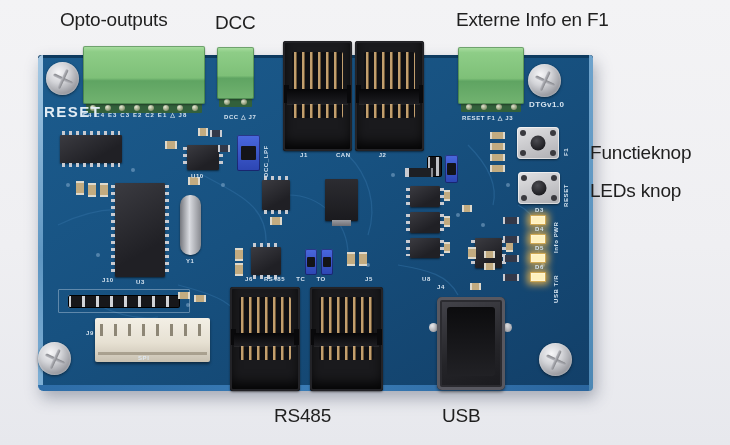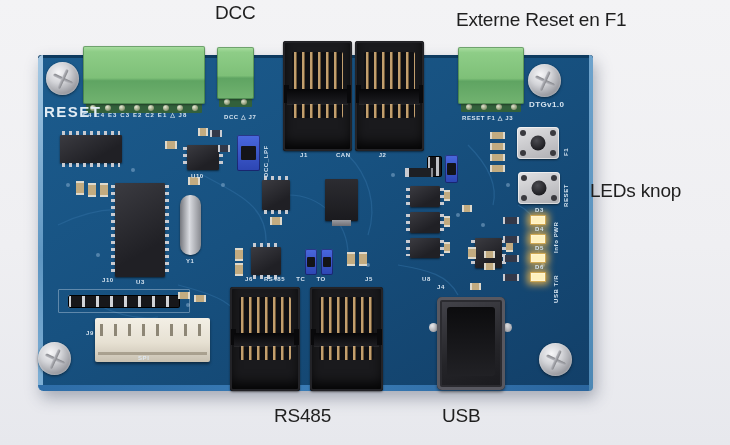--- a/index.html
+++ b/index.html
@@ -105,22 +105,24 @@
   .diode{position:absolute;background:#1d1f24;border-left:4px solid #c9cbd1;
        border-right:2px solid #8a8c92;z-index:6;}
   .led{position:absolute;background:#fff1bd;border-radius:1px;z-index:6;
        box-shadow:0 0 7px 3px rgba(255,190,70,.75),inset 0 0 2px #ffffff;border:1px solid #cfa853;}
 </style>
 </head>
 <body>
 
 <div class="stage">
 
-  <div class="ann" style="left:215px;top:2px">DCC</div>
-  <div class="ann" style="left:456px;top:9px">Externe Reset en F1</div>
+  <div class="ann" style="left:60px;top:9px">Opto-outputs</div>
+  <div class="ann" style="left:215px;top:12px">DCC</div>
+  <div class="ann" style="left:456px;top:9px">Externe Info en F1</div>
+  <div class="ann" style="left:590px;top:142px">Functieknop</div>
   <div class="ann" style="left:590px;top:180px">LEDs knop</div>
   <div class="ann" style="left:274px;top:405px">RS485</div>
   <div class="ann" style="left:442px;top:405px">USB</div>
 
   <div class="pcb">
     <svg class="traces" width="555" height="336">
       <g stroke="#2d6b9e" stroke-width="1.2" fill="none" opacity="0.6">
         <path d="M20 170 C 60 150 100 150 130 165"></path>
         <path d="M165 120 C 200 140 230 150 228 190"></path>
         <path d="M310 100 C 330 120 340 150 330 180"></path>

